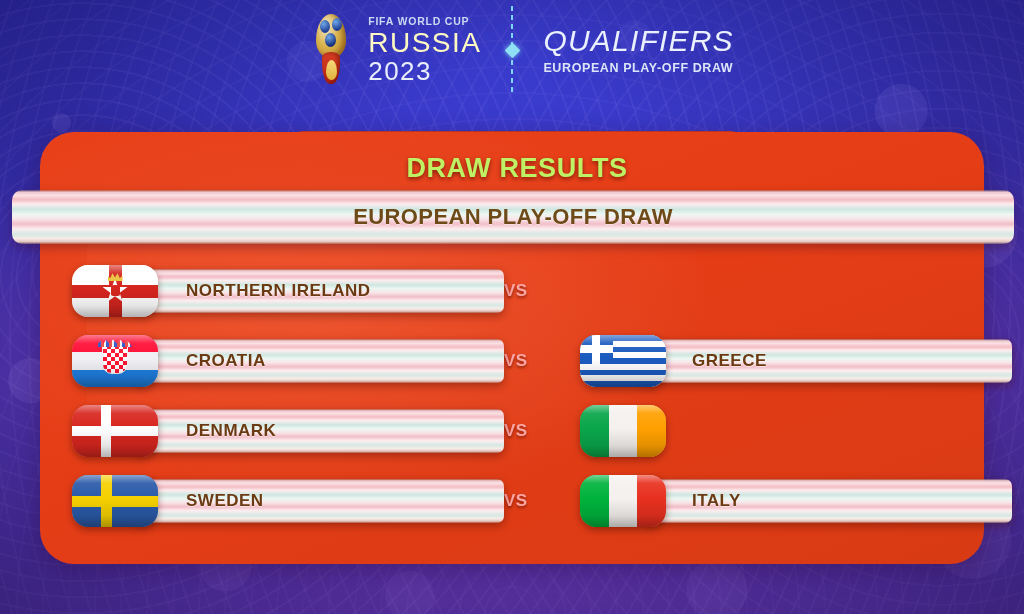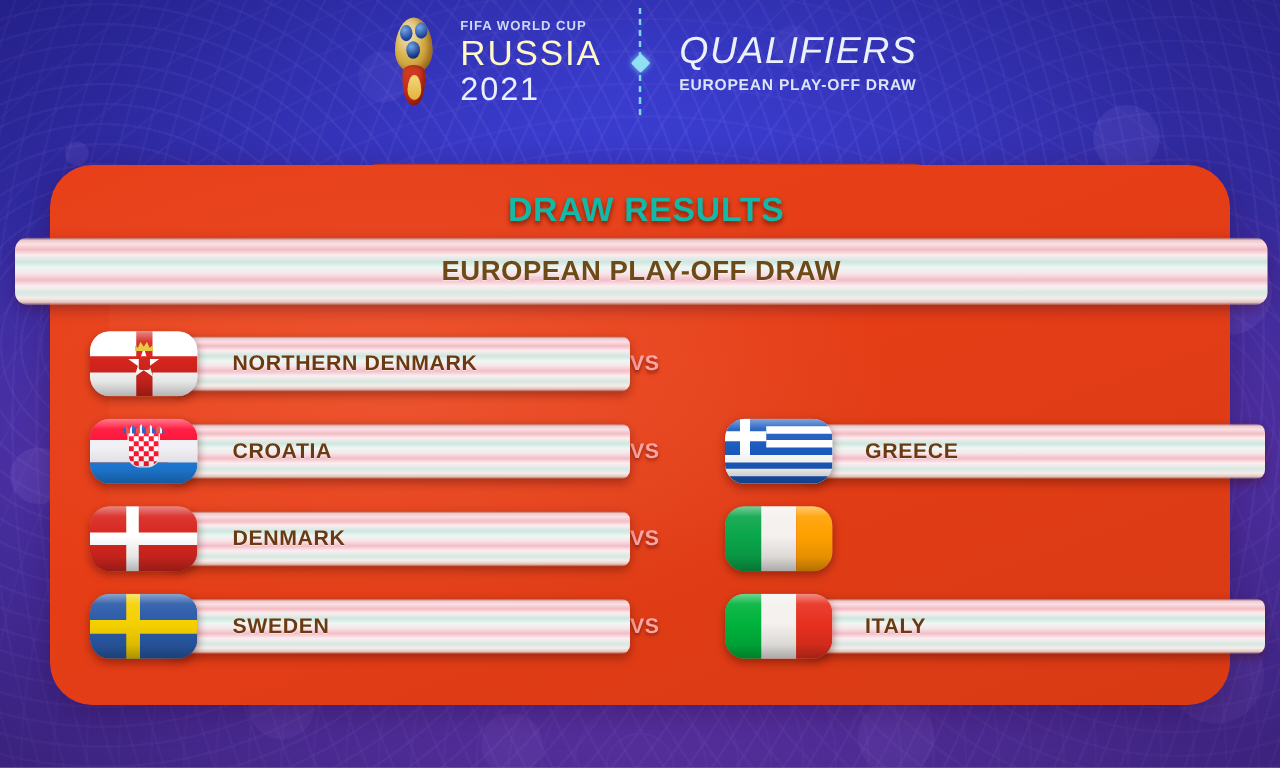--- a/index.html
+++ b/index.html
@@ -114,21 +114,21 @@
   
   #results-tab{
     position:absolute; left:282px; top:131px; width:470px; height:72px;
     background:linear-gradient(180deg,#cf3410 0%, #c52f0d 60%, #bb2c0b 100%);
     border-radius:22px 22px 0 0;
     box-shadow:inset 0 2px 8px rgba(255,255,255,.08);
   }
   #draw-results-title{
     position:absolute; left:282px; top:148px; width:470px; height:40px;
     display:flex; align-items:center; justify-content:center;
-    color:#14b8a6; font-size:27px; font-weight:700; letter-spacing:.6px;
+    color:#bef264; font-size:27px; font-weight:700; letter-spacing:.6px;
     text-shadow:0 2px 4px rgba(90,15,0,.75);
   }
 
   
   .cyl{
     background-image:linear-gradient(to bottom,
       rgba(120,90,80,.40) 0%,
       rgba(236,200,205,1) 4%,
       rgba(250,224,228,1) 10%,
       rgba(244,188,196,1) 18%,
@@ -301,21 +301,21 @@
         <div class="bowl1"></div>
         <div class="bowl2"></div>
         <div class="bowl3"></div>
         <div class="stem"></div>
         <div class="swoosh"></div>
       </div>
 
       <div class="fifa-text">
         <div class="fifa-kicker">FIFA WORLD CUP</div>
         <div class="fifa-russia">RUSSIA</div>
-        <div class="fifa-2018">2021</div>
+        <div class="fifa-2018">2023</div>
       </div>
 
       <div class="divider">
         <div class="dline"></div>
         <div class="ddiamond"></div>
       </div>
 
       <div class="qual-text">
         <div class="qual-main">QUALIFIERS</div>
         <div class="qual-sub">EUROPEAN PLAY-OFF DRAW</div>
@@ -344,21 +344,21 @@
           <div class="flag f-nir">
             <div class="cross-v"></div>
               <div class="cross-h"></div>
             <div class="star"></div>
               <div class="hand"></div>
               <div class="crown"></div>
           </div>
           <div class="gloss"></div>
         </div>
         <div class="plate cyl">
-          <span class="team">NORTHERN DENMARK</span>
+          <span class="team">NORTHERN IRELAND</span>
         </div>
       </div>
       <div class="vs">VS</div>
     </div>
 
     <div class="match-row">
       <div class="side side-left">
         <div class="flag-cap">
           <div class="flag f-hrv">
             <div class="s1"></div>

